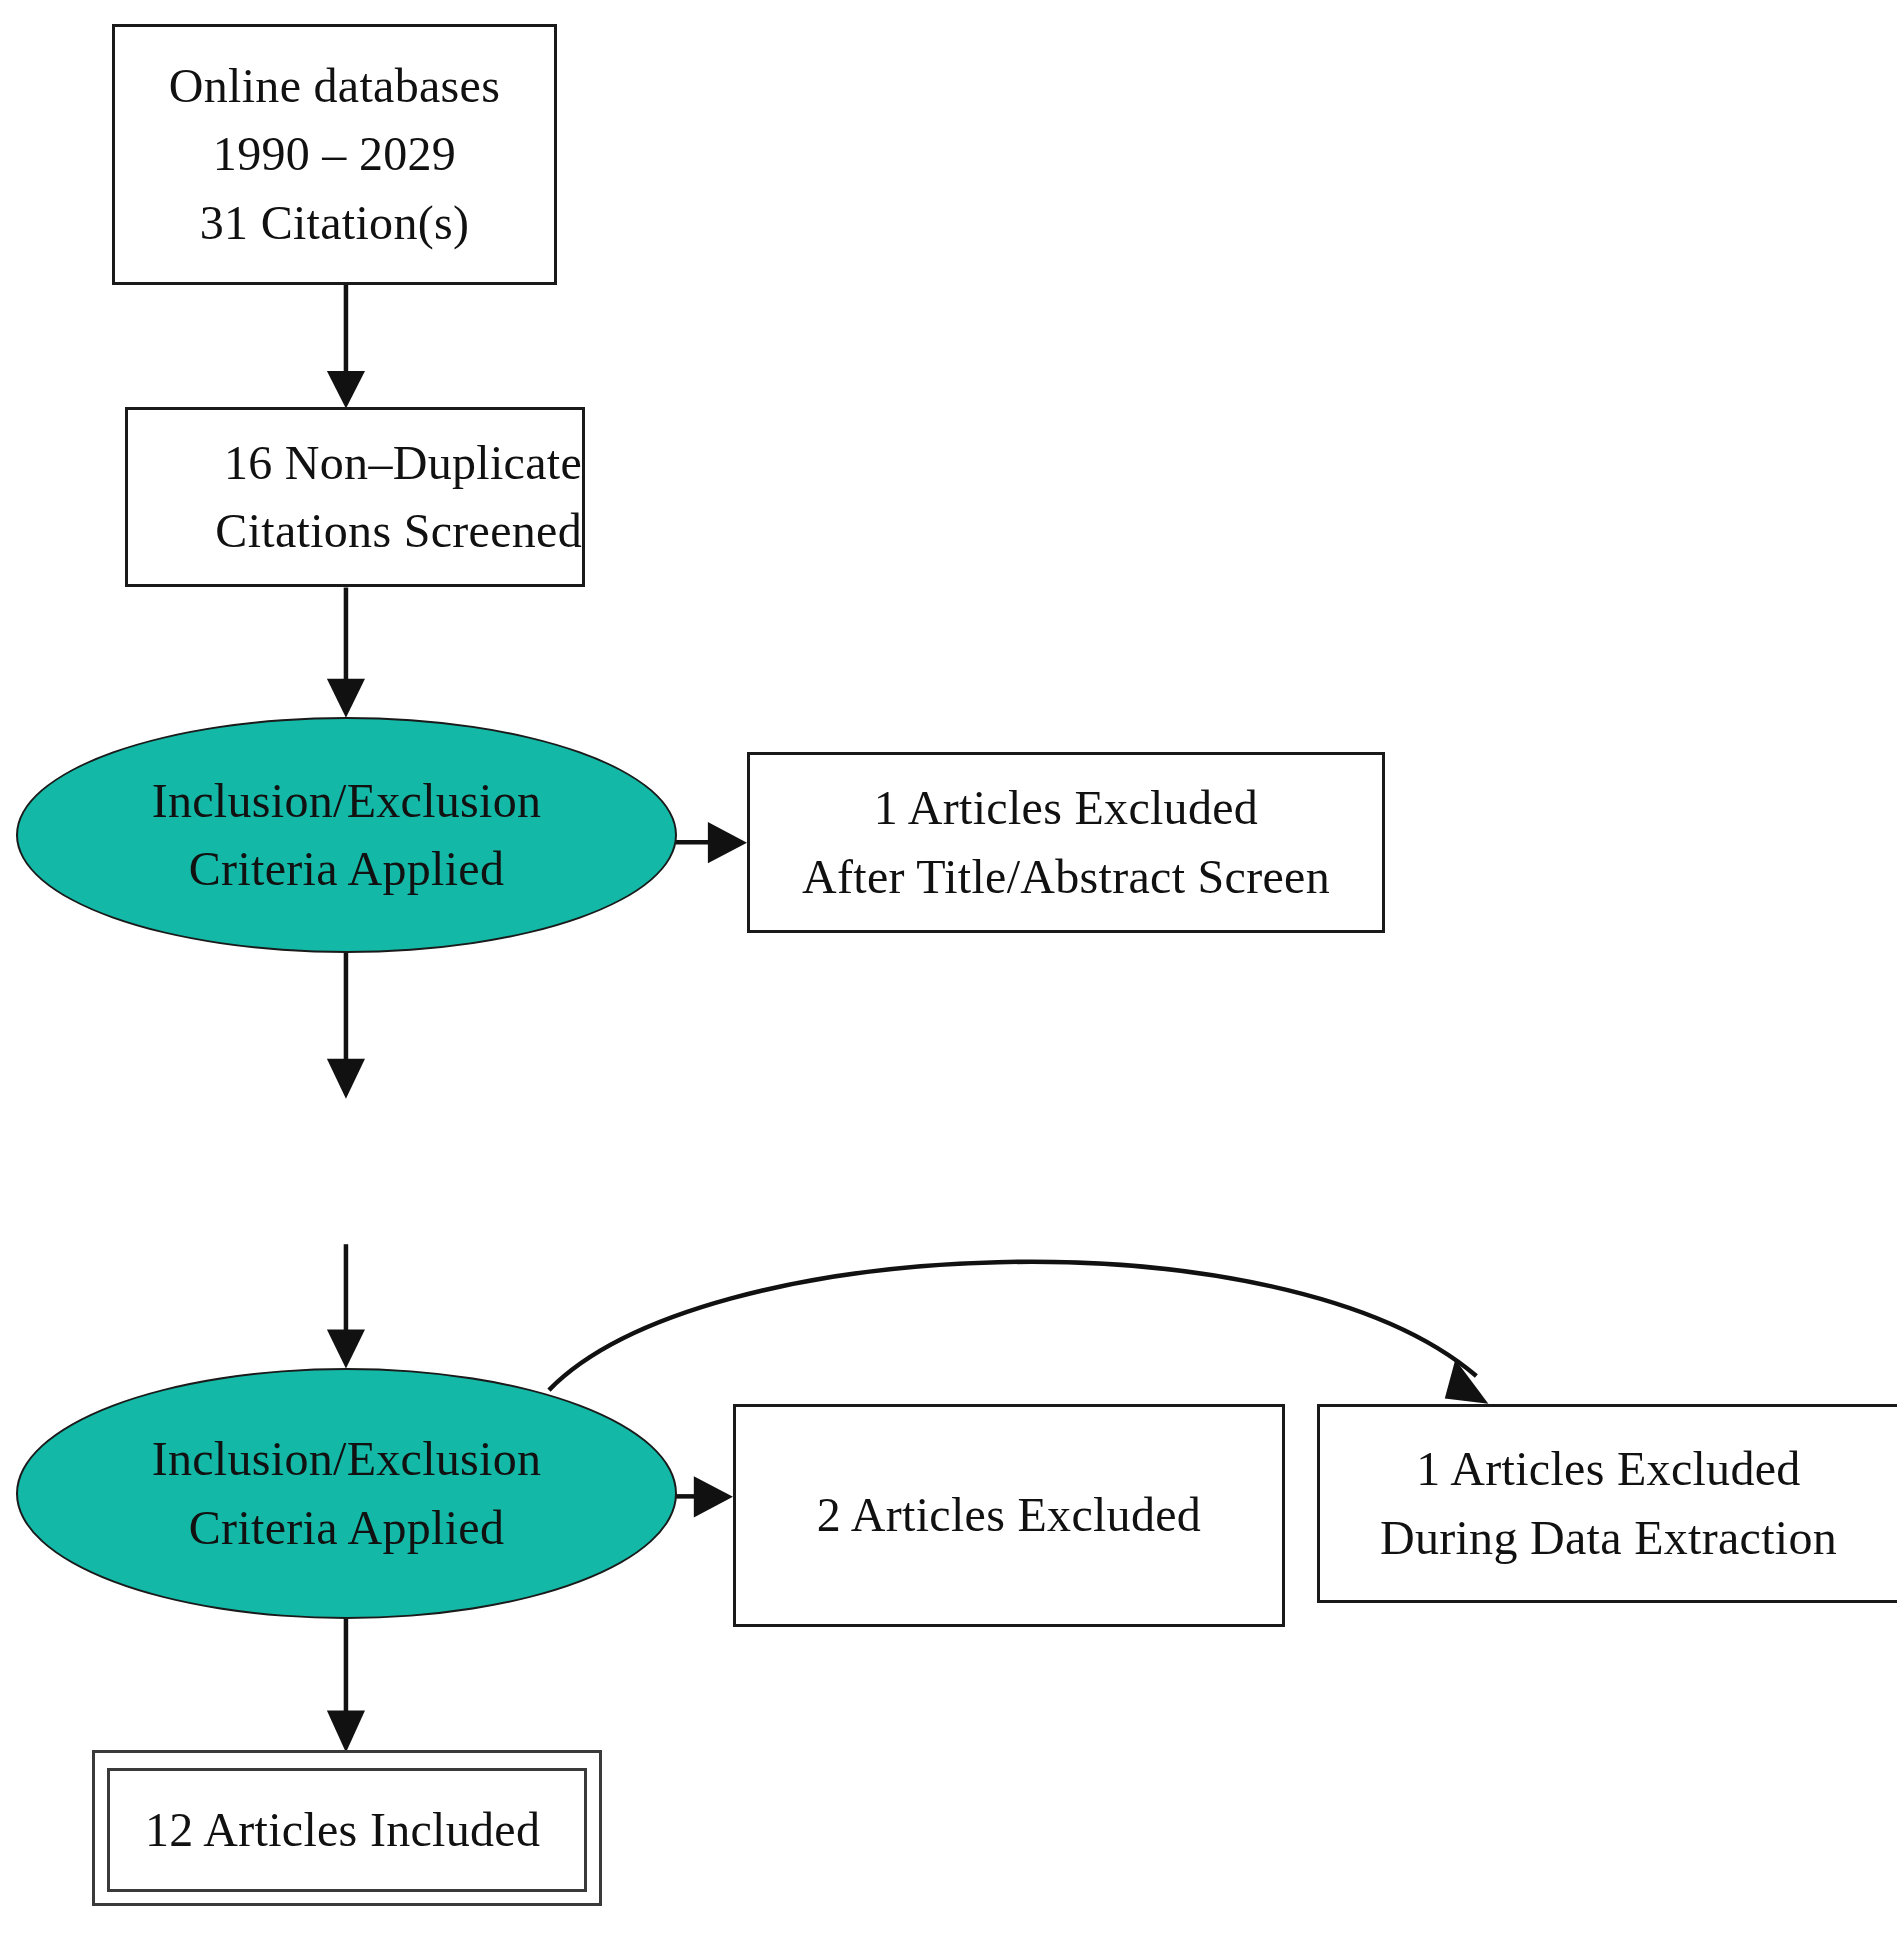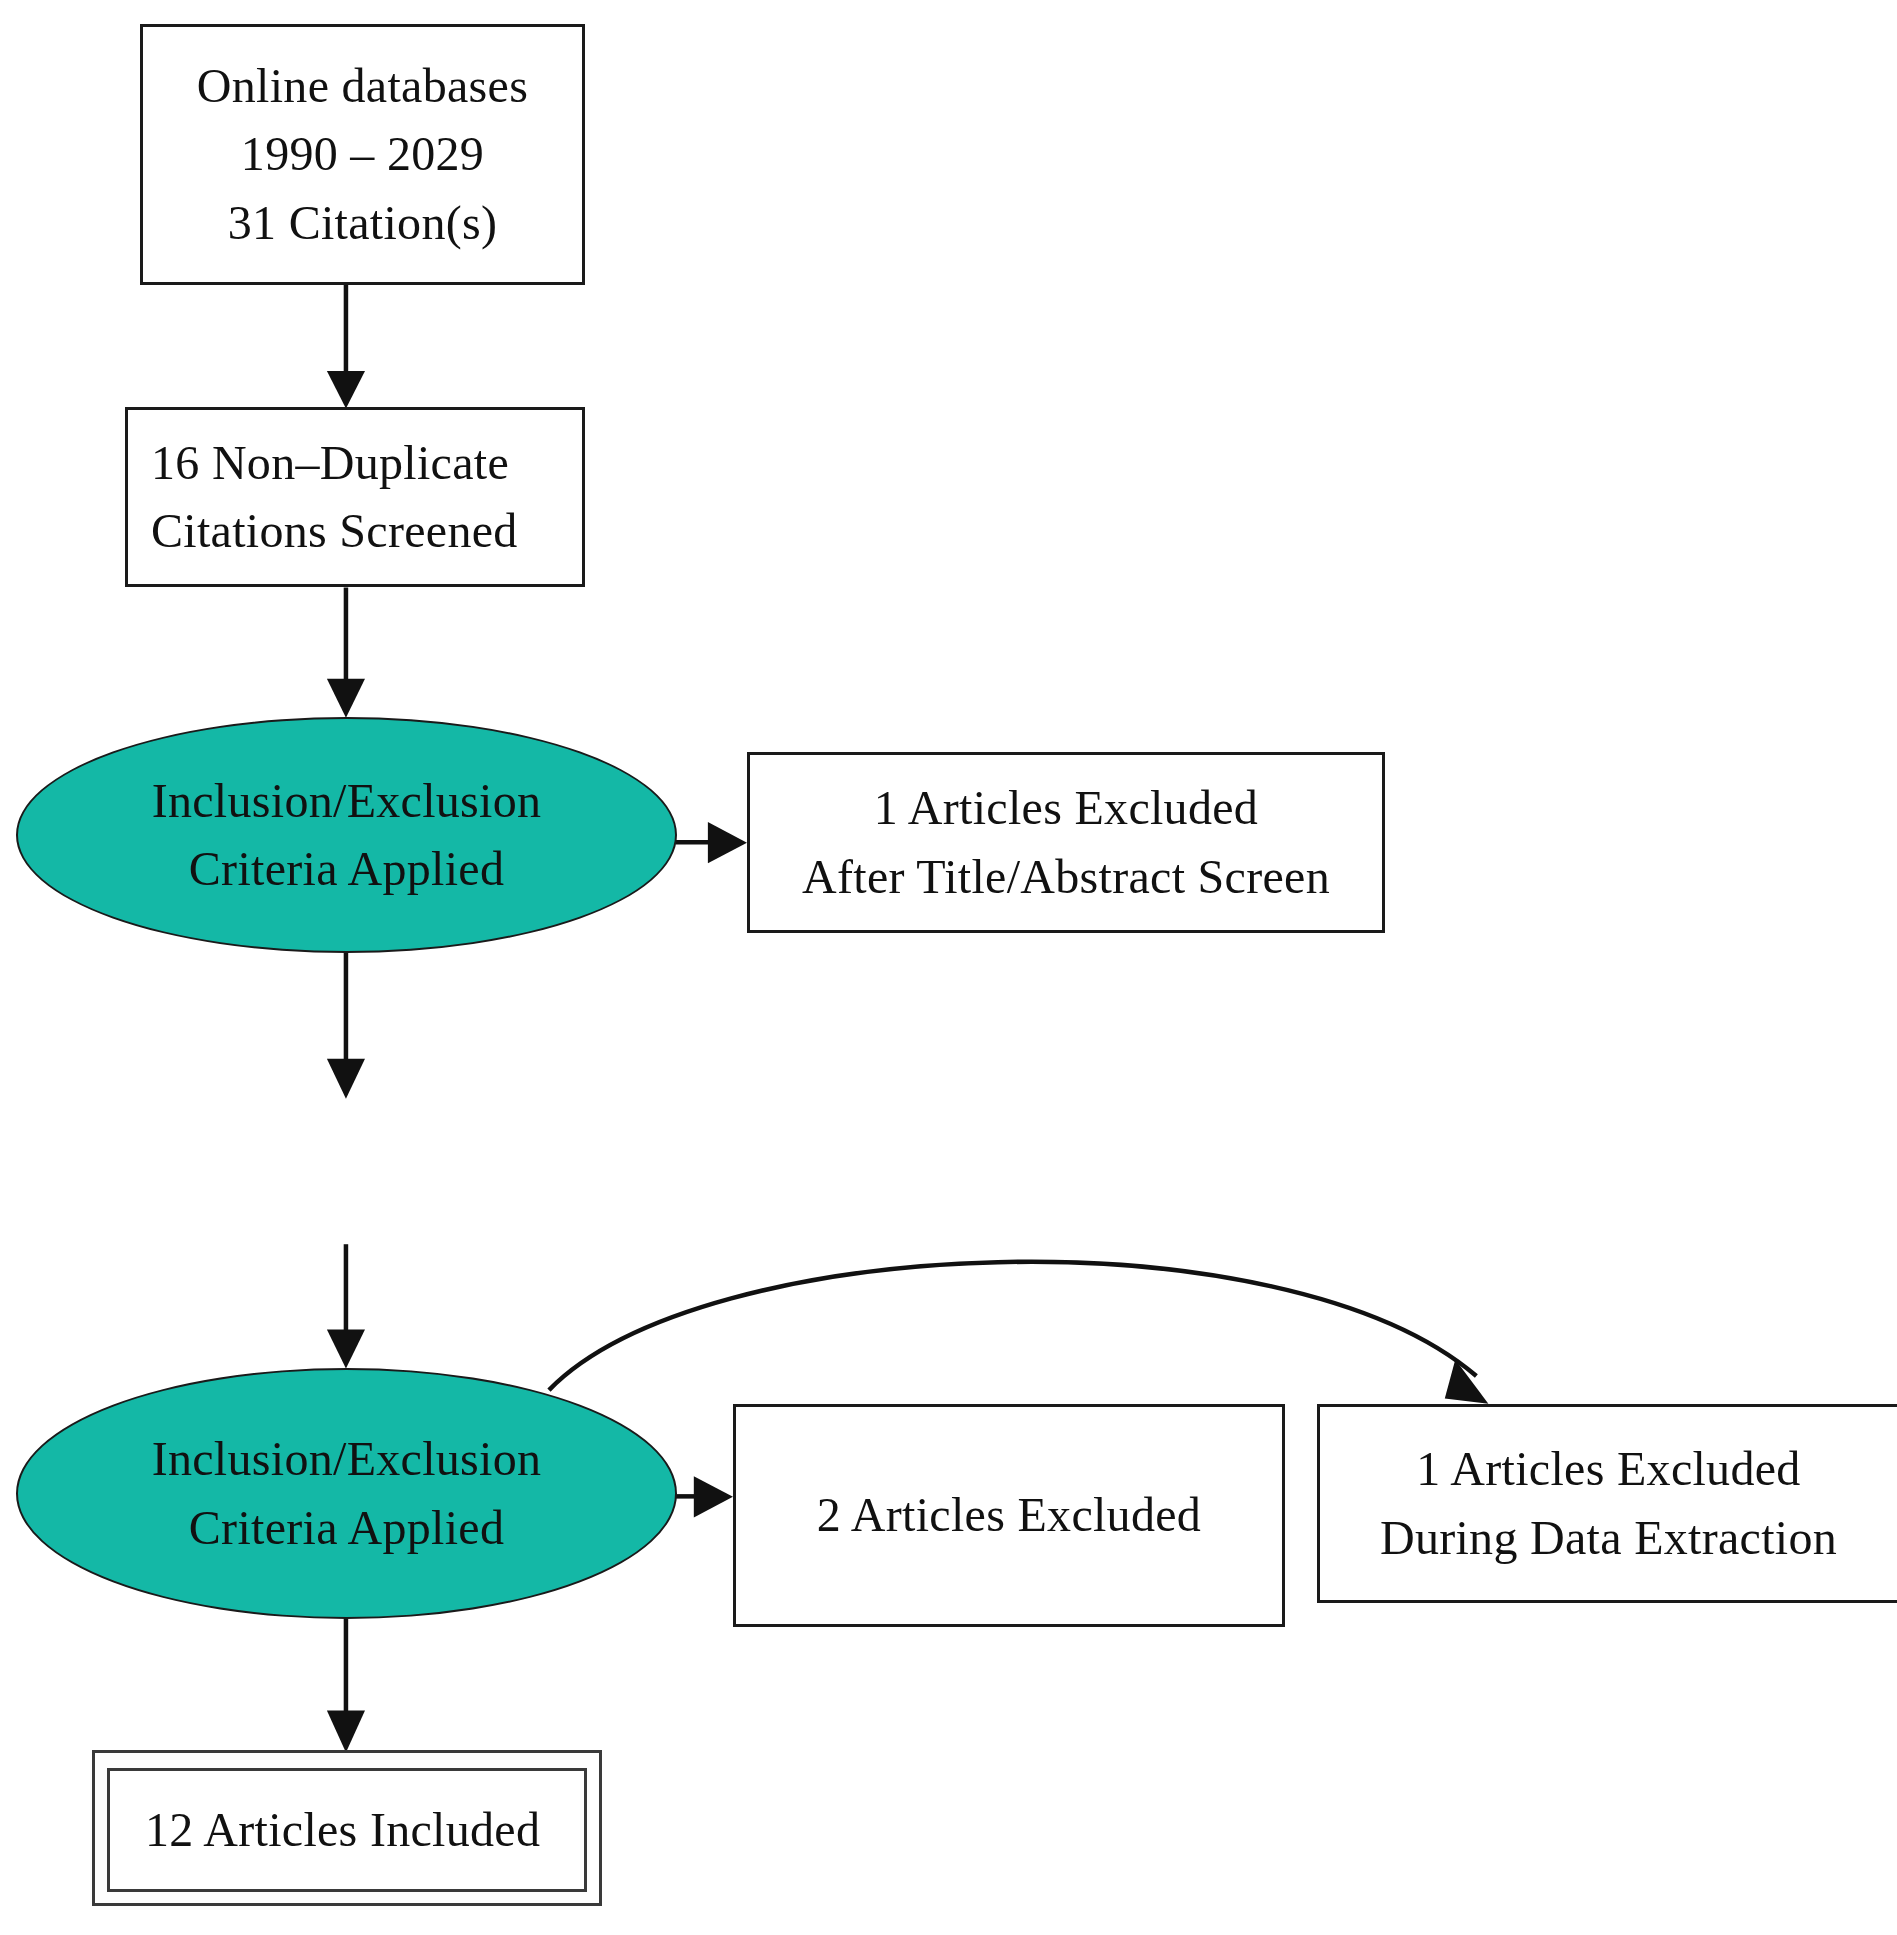--- a/index.html
+++ b/index.html
@@ -29,21 +29,21 @@
     display: flex;
     flex-direction: column;
     align-items: center;
     justify-content: center;
   }
   .rect-node {
     border: 3.5px solid #1a1a1a;
     background: #ffffff;
   }
   .rect-node.left-align {
-    align-items: flex-start;
+    align-items: flex-end;
   }
   .double-outer {
     position: absolute;
     box-sizing: border-box;
     border: 3.5px solid #3a3a3a;
     background: #ffffff;
   }
   .double-inner {
     position: absolute;
     box-sizing: border-box;
@@ -122,21 +122,21 @@
       <path d="M 1095,2773 C 1400,2460 2560,2415 2945,2745" fill="none" stroke="#111111" stroke-width="9"></path>
       <polygon points="2903,2712 2969,2800 2882,2790" fill="#111111"></polygon>
     </g>
 
     <g>
       <line x1="690" y1="3228" x2="690" y2="3420" stroke="#111111" stroke-width="9"></line>
       <polygon points="652,3412 728,3412 690,3496" fill="#111111"></polygon>
     </g>
   </svg>
 
-  <div class="node rect-node" style="left:140px; top:24px; width:445px; height:261px;">
+  <div class="node rect-node" style="left:112px; top:24px; width:445px; height:261px;">
     <div class="line">Online databases</div>
     <div class="line">1990 – 2029</div>
     <div class="line">31 Citation(s)</div>
   </div>
 
   <div class="node rect-node left-align" style="left:125px; top:407px; width:460px; height:180px;">
     <div class="line pad-l">16 Non–Duplicate</div>
     <div class="line pad-l">Citations Screened</div>
   </div>
 

